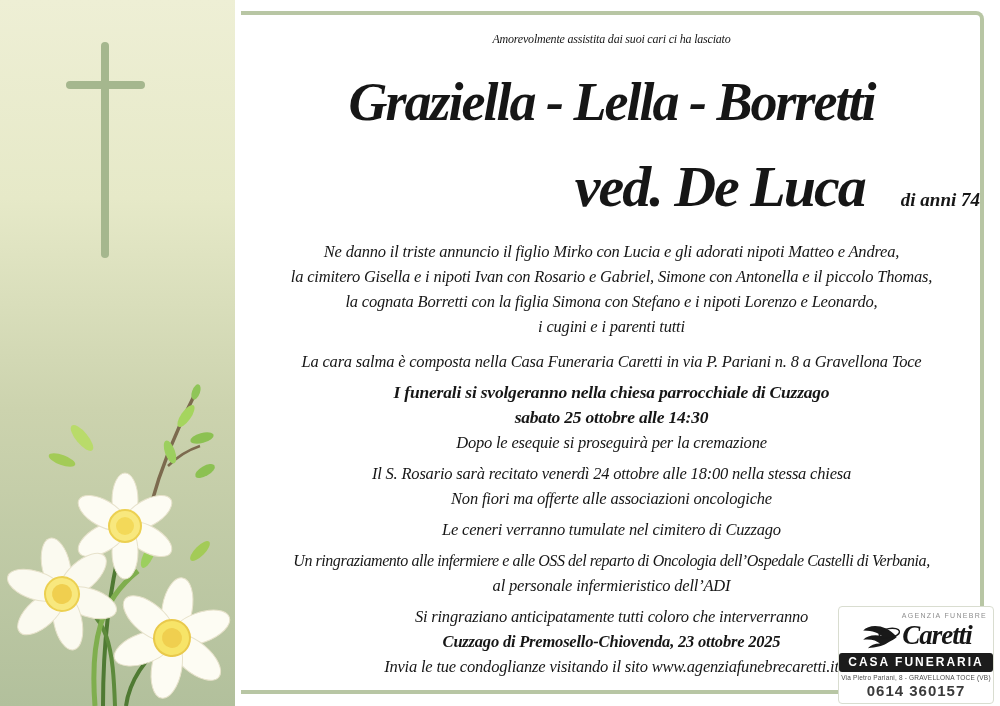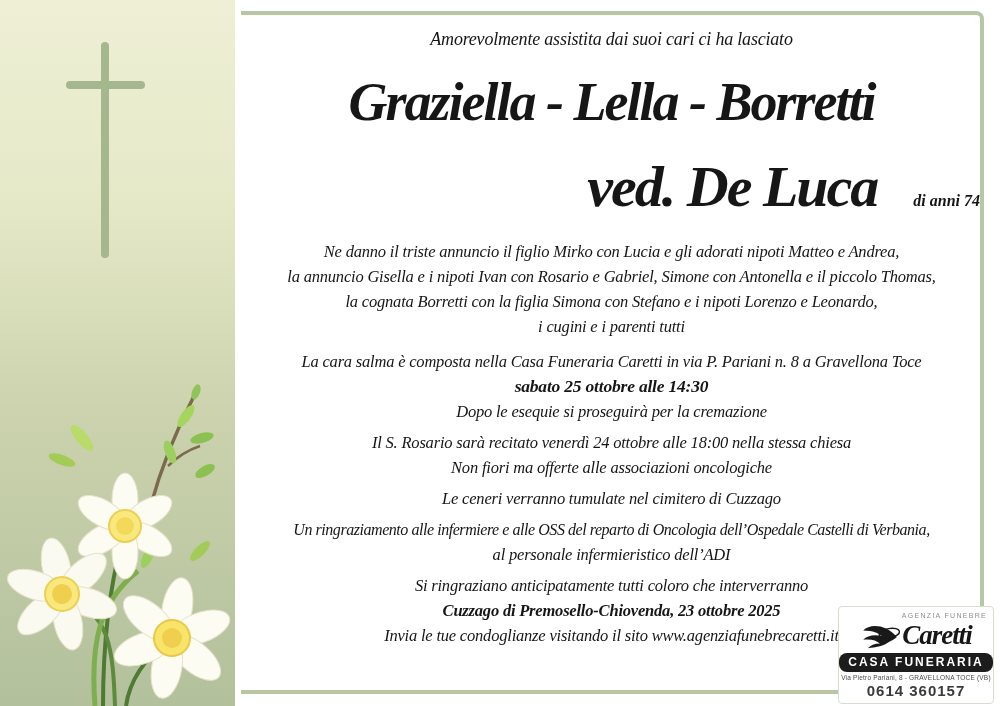--- a/index.html
+++ b/index.html
@@ -15,41 +15,41 @@
 
   
   .frame{position:absolute;left:241px;top:11px;right:16px;bottom:12px;
          border:4px solid #b8c6a4;border-left:none;border-radius:0 8px 8px 0;}
 
   
   .content{position:absolute;left:243px;top:13px;width:737px;text-align:center;font-style:italic;}
   .line{display:flex;justify-content:center;white-space:nowrap;line-height:25px;font-size:16.5px;letter-spacing:-0.2px;}
   .rich{white-space:nowrap;}
   b{font-weight:normal;}
-  .intro{margin-top:14px;font-size:18px;line-height:24px;}
+  .intro{margin-top:14px;font-size:12px;line-height:24px;}
   .big-name{height:102px;display:flex;align-items:center;justify-content:center;
             font-size:54px;font-weight:bold;letter-spacing:-2px;white-space:nowrap;}
   .widow-row{height:86px;display:flex;align-items:baseline;justify-content:flex-end;white-space:nowrap;}
   .widow{font-size:58px;font-weight:bold;letter-spacing:-2px;}
-  .age{font-size:16px;font-weight:bold;margin-left:36px;}
+  .age{font-size:19px;font-weight:bold;margin-left:36px;}
   .gap-s{margin-top:6px;} .gap-m{margin-top:10px;}
   .strong{font-weight:bold;}
   .bigger{font-size:17.5px;}
   .tight{letter-spacing:-0.45px;font-size:16px;}
 
   
   .logo-box{position:absolute;right:6px;bottom:2px;width:154px;background:#ffffff;
             border:1px solid #d9ddd0;border-radius:4px;padding:5px 0 4px;z-index:5;
             text-align:center;font-style:normal;font-family:"Liberation Sans",sans-serif;}
   .agency{font-size:7px;color:#8e8e8e;letter-spacing:1.3px;text-align:right;padding-right:6px;}
   .brand-row{display:flex;align-items:center;justify-content:center;margin:1px 0 2px;}
   .brand{font-family:"Liberation Serif",serif;font-style:italic;font-weight:bold;font-size:27px;
          letter-spacing:-1px;margin-left:2px;}
   .band{background:#1c1c1c;color:#ffffff;font-weight:bold;font-size:12px;letter-spacing:2px;
-        padding:2px 0 3px;border-radius:8px;}
+        padding:2px 0 3px;border-radius:3px;}
   .addr{font-size:6.5px;color:#4a4a4a;margin-top:2px;letter-spacing:0.2px;}
   .phone{font-size:15px;font-weight:bold;color:#3a3a3a;letter-spacing:1px;margin-top:1px;}
 </style>
 </head>
 <body>
 
 <div class="page">
 
   <div class="sidebar">
     <div class="cross-v"></div>
@@ -122,33 +122,34 @@
     <div class="big-name">Graziella - Lella - Borretti</div>
     <div class="widow-row">
       <span class="widow">ved. De Luca</span>
       <span class="age">di anni 74</span>
     </div>
 
     <div class="line">
         <span class="rich"><span>Ne danno il triste annuncio il figlio </span><b>Mirko</b><span> con </span><b>Lucia</b><span> e gli adorati nipoti </span><b>Matteo</b><span> e </span><b>Andrea</b><span>,</span></span>
       </div>
     <div class="line">
-        <span class="rich"><span>la annuncio </span><b>Gisella</b><span> e i nipoti </span><b>Ivan</b><span> con </span><b>Rosario</b><span> e </span><b>Gabriel, Simone</b><span> con </span><b>Antonella</b><span> e il piccolo </span><b>Thomas,</b></span>
+        <span class="rich"><span>la cimitero </span><b>Gisella</b><span> e i nipoti </span><b>Ivan</b><span> con </span><b>Rosario</b><span> e </span><b>Gabriel, Simone</b><span> con </span><b>Antonella</b><span> e il piccolo </span><b>Thomas,</b></span>
       </div>
     <div class="line">
         <span class="rich"><span>la cognata </span><b>Borretti</b><span> con la figlia </span><b>Simona</b><span> con </span><b>Stefano</b><span> e i nipoti </span><b>Lorenzo</b><span> e </span><b>Leonardo,</b></span>
       </div>
     <div class="line">
         <span class="rich"><span>i cugini e i parenti tutti</span></span>
       </div>
 
     <div class="line gap-m">
         <span class="rich"><span>La cara salma è composta nella </span><b>Casa Funeraria Caretti</b><span> in via P. Pariani n. 8 a Gravellona Toce</span></span>
       </div>
 
+    <div class="line strong bigger gap-s">I funerali si svolgeranno nella chiesa parrocchiale di Cuzzago</div>
     <div class="line strong bigger">sabato 25 ottobre alle 14:30</div>
 
     <div class="line">Dopo le esequie si proseguirà per la cremazione</div>
     <div class="line gap-s">Il S. Rosario sarà recitato venerdì 24 ottobre alle 18:00 nella stessa chiesa</div>
     <div class="line">Non fiori ma offerte alle associazioni oncologiche</div>
     <div class="line gap-s">Le ceneri verranno tumulate nel cimitero di Cuzzago</div>
 
     <div class="line tight gap-s">Un ringraziamento alle infermiere e alle OSS del reparto di Oncologia dell’Ospedale Castelli di Verbania,</div>
     <div class="line">al personale infermieristico dell’ADI</div>
 

